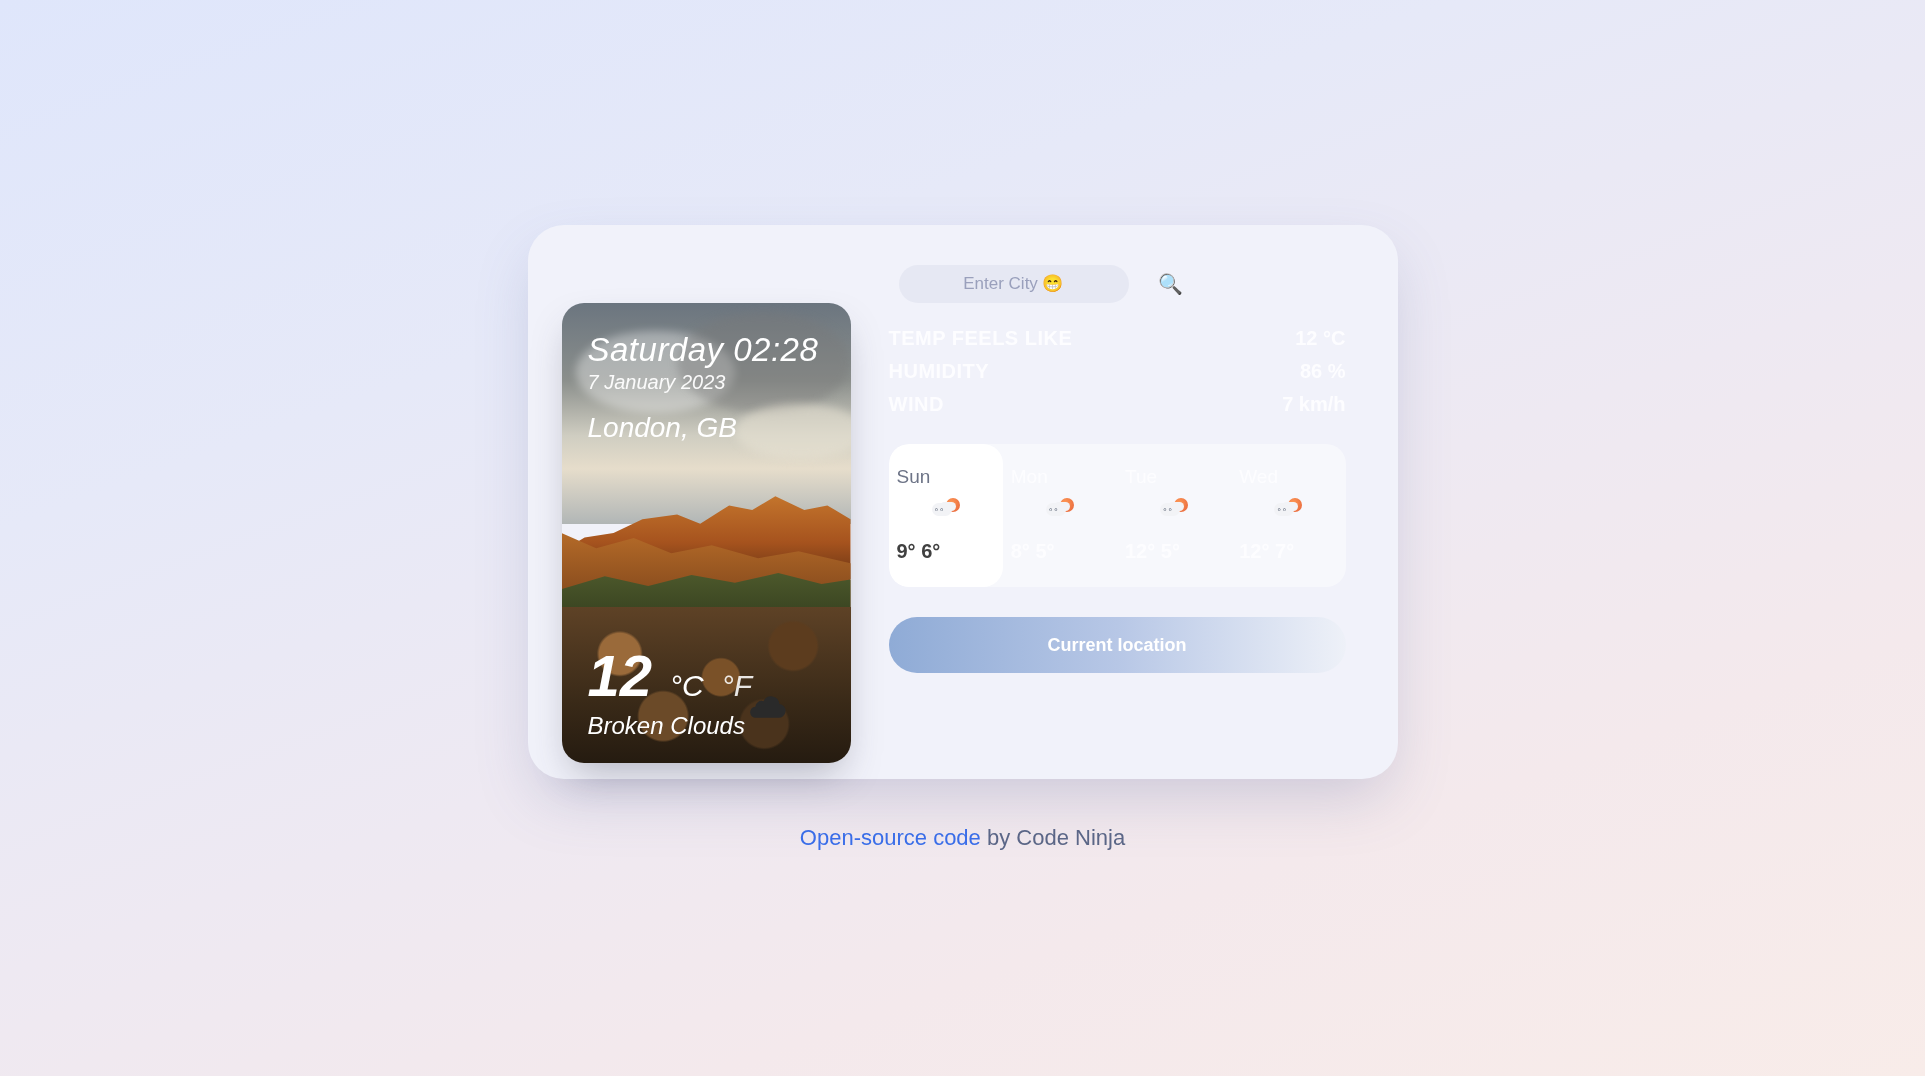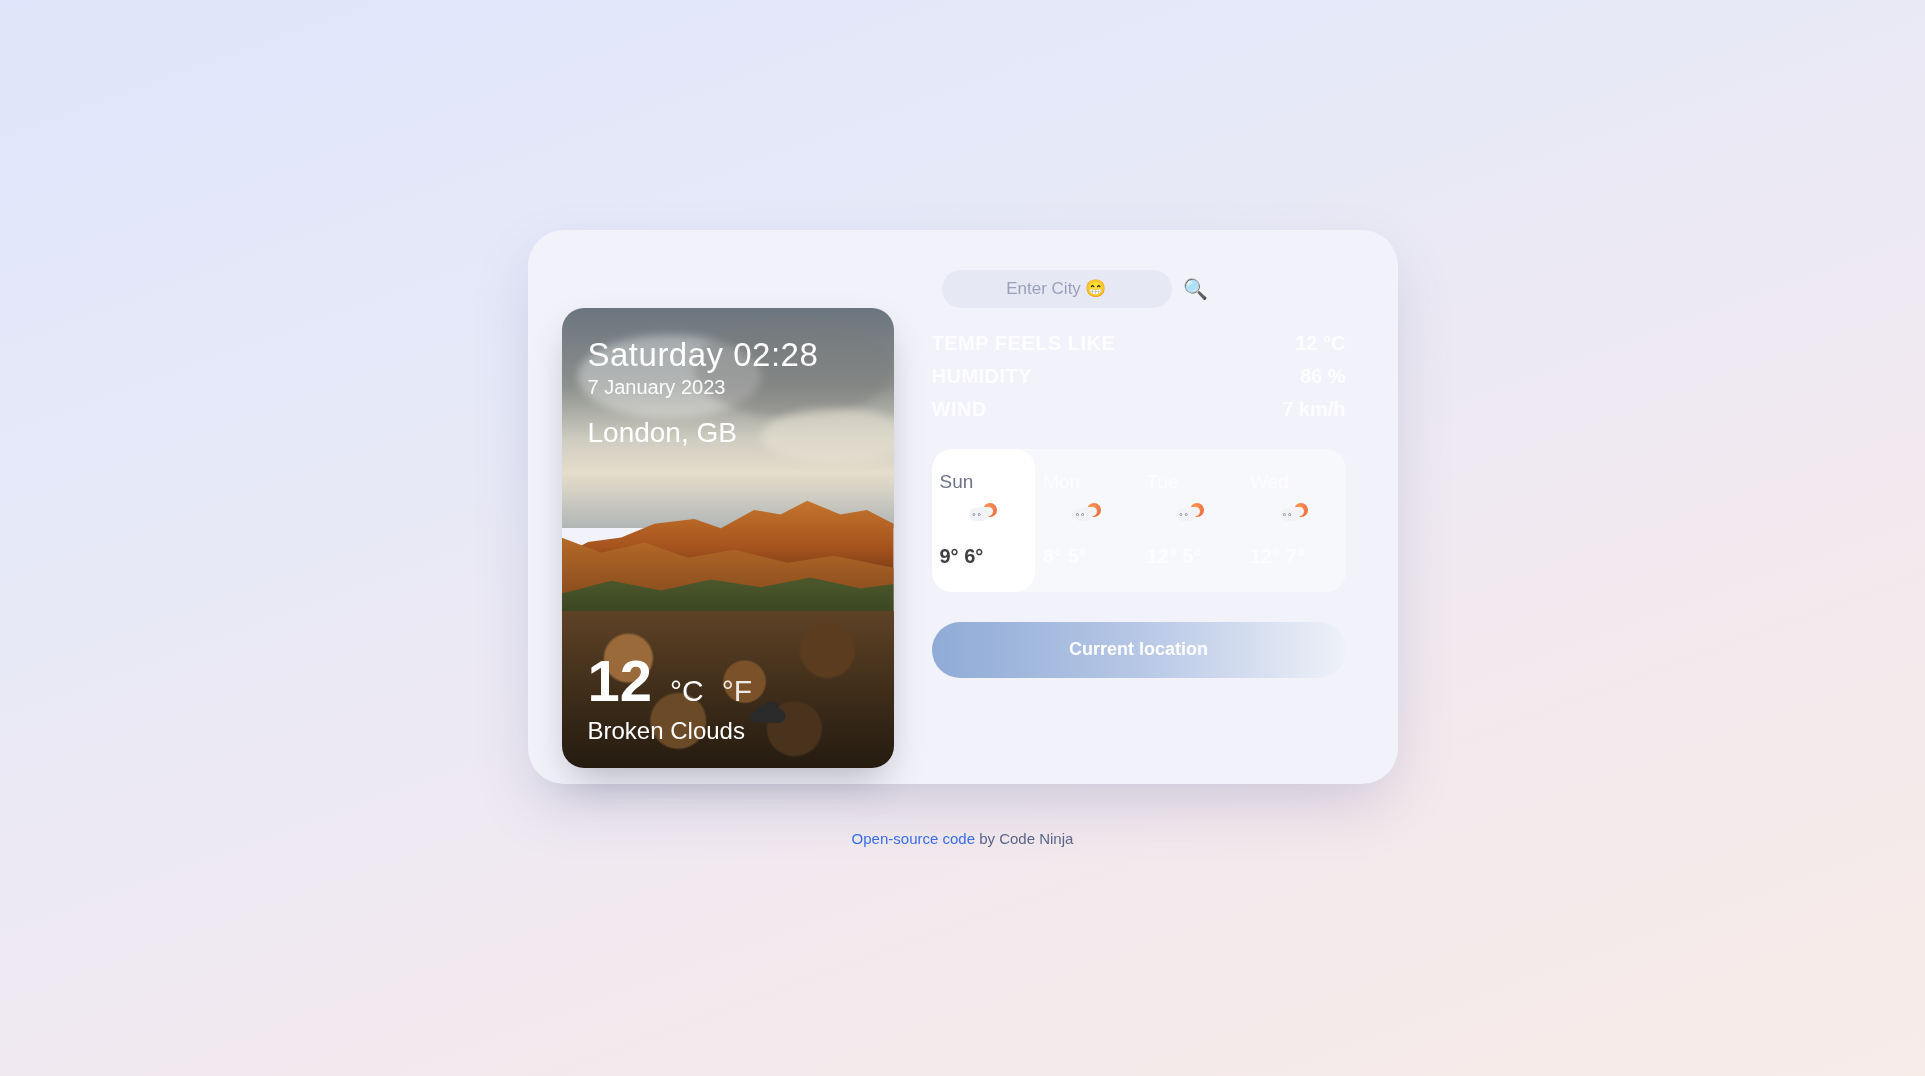--- a/index.html
+++ b/index.html
@@ -18,30 +18,31 @@
   width: 870px;
   background: #f1f2fa;
   border-radius: 36px;
   padding: 40px 52px 44px 52px;
   box-shadow: 0 25px 60px -10px rgba(88,100,150,.25);
   display: flex;
   gap: 38px;
 }
 .hero {
   position: relative;
-  width: 332px;
+  width: 289px;
   height: 460px;
   border-radius: 22px;
   margin-top: 38px;
   margin-bottom: -28px;
   margin-left: -18px;
   overflow: hidden;
   box-shadow: 0 18px 38px -10px rgba(60,60,80,.35);
   flex-shrink: 0;
   color: #fff;
+  font-style: italic;
 }
 .hero-bg { position:absolute; inset:0; }
 .hero-bg .sky { position:absolute; inset:0 0 52% 0;
   background: linear-gradient(180deg,#6b757f 0%,#8b8f8c 35%,#cfcdc1 60%,#e6ddcb 75%,#b1b6b6 100%); }
 .hero-bg .cloud { position:absolute; background:rgba(255,255,255,.35); border-radius:50%; filter:blur(4px);}
 .hero-bg .cloud.c1{ left:5%; top:6%; width:55%; height:18%;}
 .hero-bg .cloud.c2{ left:40%; top:2%; width:60%; height:22%; background:rgba(120,120,120,.4);}
 .hero-bg .cloud.c3{ left:60%; top:22%; width:45%; height:12%; background:rgba(230,225,210,.6);}
 .hero-bg .ridge { position:absolute; left:0; right:0; top:40%; height:20%;
   background:linear-gradient(180deg,#c97b2f 0%,#a6531e 60%,#6a3514 100%);
@@ -66,42 +67,42 @@
 .hero .spacer{ flex:1;}
 .hero .temp-row{ display:flex; align-items:baseline; gap:18px;}
 .hero .temp{ font-size:58px; font-weight:700; line-height:1;}
 .hero .unit{ font-size:30px; font-weight:500; cursor:pointer;}
 .hero .unit.active{ opacity:1;}
 .hero .unit.inactive{ opacity:.88;}
 .hero .desc-row{ display:flex; align-items:center; margin-top:6px;}
 .hero .desc{ font-size:24px; font-weight:400;}
 .hero .cond-icon svg{ width:44px; height:30px; fill:#2a2a2a; display:block; transform:translateY(-22px);}
 .right{ flex:1; display:flex; flex-direction:column; }
-.search-row{ display:flex; align-items:center; gap:12px; margin-left:10px; margin-bottom:24px;}
+.search-row{ display:flex; align-items:center; gap:30px; margin-left:10px; margin-bottom:24px;}
 .search-input{ width:230px; height:38px; border:none; border-radius:999px;
   background:#e6e8f3; text-align:center; font-size:17px; color:#7a84a6; outline:none;}
 .search-input::placeholder{ color:#9aa0bc;}
 .search-btn{ background:none; border:none; font-size:20px; cursor:pointer; line-height:1;}
 .stats{ display:flex; flex-direction:column; gap:10px; margin-bottom:28px;}
 .stat-row{ display:flex; justify-content:space-between; font-size:20px; font-weight:700; color:#fdfdff;}
 .stat-row .label{ letter-spacing:.5px;}
 .stat-row .value{ font-weight:600;}
 .forecast{ background:rgba(255,255,255,.45); border-radius:20px; padding:0; display:flex;
   overflow:hidden; margin-bottom:30px;}
 .fday{ flex:1; padding:22px 8px 24px 8px; color:#fdfdff;}
 .fday.active{ background:#ffffff; color:#556; border-radius:20px;}
 .fday .dname{ font-size:19px; font-weight:500; margin-bottom:8px;}
 .fday .ficon{ height:30px; display:flex; align-items:center; justify-content:center; margin-bottom:14px;}
 .fday .ftemps{ font-size:20px; font-weight:700;}
 .fday.active .ftemps{ color:#404040;}
 .fday.active .dname{ color:#6d7487;}
 .loc-btn{ width:100%; height:56px; border:none; border-radius:999px; cursor:pointer;
   font-size:18px; font-weight:700; color:#fff;
   background:linear-gradient(90deg,#8fabd6 0%,#b7c7e6 50%,#eef1f8 100%);}
-.footer{ margin-top:46px; font-size:15px; color:#5c6788;}
+.footer{ margin-top:46px; font-size:22px; color:#5c6788;}
 .footer a{ color:#3a6eea; text-decoration:none;}
 
 .rain-sun{ position:relative; width:28px; height:26px;}
 .rain-sun .sun{ position:absolute; right:0; top:0; width:14px; height:14px; border-radius:50%;
   background:radial-gradient(circle at 35% 35%, #ff9a56, #e5623a);}
 .rain-sun .cld{ position:absolute; left:0; top:5px; width:20px; height:13px; background:#f2f3f6;
   border-radius:10px; box-shadow:6px -3px 0 -2px #f2f3f6;}
 .rain-sun .drops{ position:absolute; left:3px; bottom:0; font-size:9px; letter-spacing:2px; color:#4a5568;}
 </style>
 </head>

